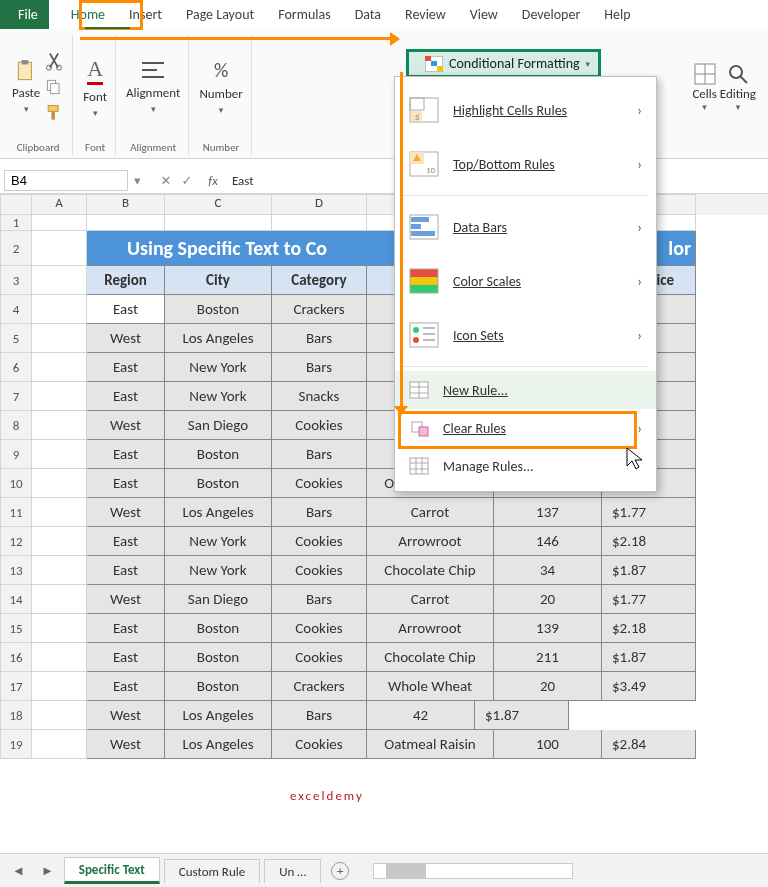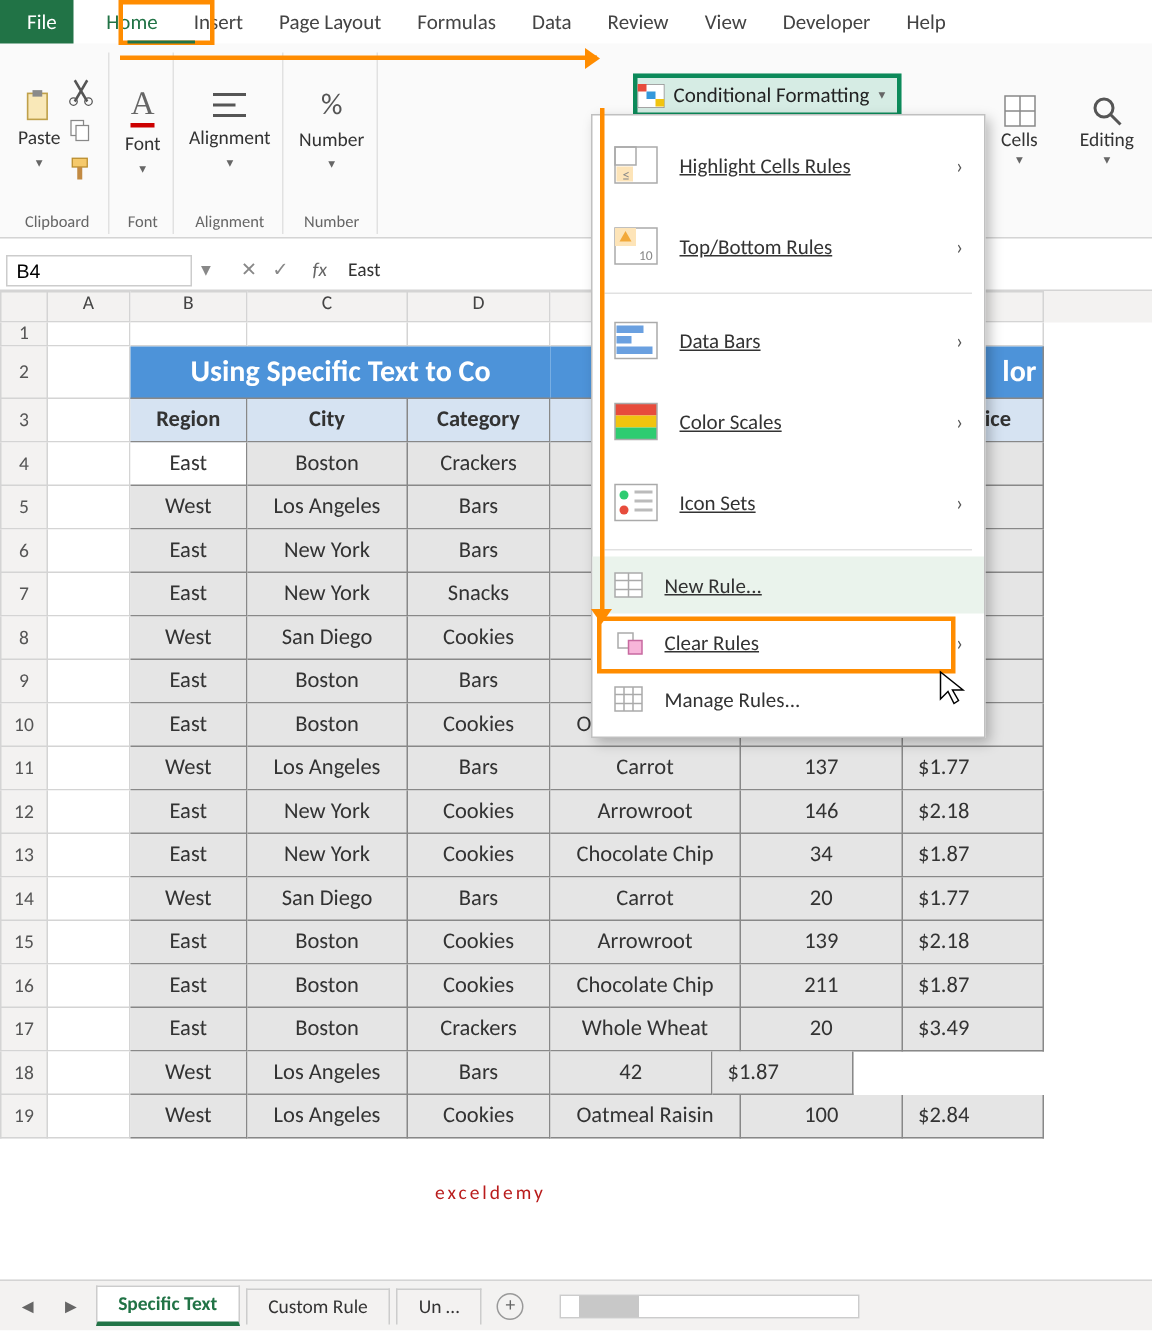--- a/index.html
+++ b/index.html
@@ -13,21 +13,21 @@
 .ribbon {display:flex; border-bottom:1px solid #d4d4d4; background:#fafafa; padding:6px 4px 2px 4px; gap:2px;}
 .group{ display:flex; flex-direction:column; align-items:center; padding:0 8px; border-right:1px solid #e1e1e1;}
 .group.noborder{border-right:none;}
 .group-body{ height:104px; display:flex; align-items:center; justify-content:center; gap:4px;color:#666;}
 .group-label{ font-size:11px; color:#666; padding:2px 0 2px;}
 .paste-col{display:flex;flex-direction:column;align-items:center;}
 .big-btn{font-size:13px;color:#333;text-align:center;}
 .dd{font-size:9px;color:#666;}
 .font-col{display:flex;flex-direction:column;align-items:center;gap:4px;}
 .underA{border-bottom:3px solid #c00;}
-.cf-btn{ position:absolute; left:422px; top:49px; border:3px solid #0c8a5a; background:#d6ece4; padding:3px 8px 3px 0; display:flex; align-items:center; gap:6px; font-size:14px; color:#222;}
+.cf-btn{ position:absolute; left:406px; top:49px; border:3px solid #0c8a5a; background:#d6ece4; padding:3px 8px 3px 16px; display:flex; align-items:center; gap:6px; font-size:14px; color:#222;}
 .cf-btn .cf-icon{width:18px;height:16px;}
 .namebox-row{ display:flex; align-items:center; border-bottom:1px solid #d4d4d4; height:27px;background:#fff;padding-left:4px; margin-top:8px;}
 .namebox{ width:124px; border:1px solid #ccc; padding:2px 6px; font-size:13px;}
 .fx-arrow{color:#888;padding:0 12px 0 6px;}
 .fx-btns{display:flex;gap:10px;color:#888;padding:0 8px;}
 .fx{font-style:italic;color:#666;padding:0 8px;}
 .formula-val{font-size:13px;color:#333;padding-left:6px;}
 .grid-wrap{position:relative;}
 .colheads{display:flex;background:#f3f2f1;}
 .rowhead-corner{width:32px;height:21px;border:1px solid #d4d4d4;background:#f3f2f1;}
@@ -55,21 +55,21 @@
 .tabs-bottom{position:absolute;bottom:0;left:0;right:0;height:34px;display:flex;align-items:center;background:#f3f2f1;border-top:1px solid #d4d4d4;padding-left:6px;gap:4px;}
 .nav-arr{color:#666;padding:0 6px;font-size:13px;}
 .sheet-tab{padding:4px 14px;font-size:13px;border:1px solid #ccc;border-bottom:none;background:#f3f2f1;}
 .sheet-tab.active{background:#fff;color:#217346;font-weight:600;border-bottom:3px solid #217346;}
 .add-sheet{width:18px;height:18px;border:1px solid #999;border-radius:50%;text-align:center;line-height:16px;color:#666;margin-left:6px;}
 .hscroll{margin-left:20px;width:200px;height:16px;border:1px solid #ccc;background:#fff;position:relative;}
 .hscroll-thumb{position:absolute;left:12px;top:0;width:40px;height:14px;background:#c8c8c8;}
 .cursor-icon{position:absolute;left:625px;top:446px;z-index:30;pointer-events:none;}
 .icon-sq{width:28px;height:26px;}
 .watermark{position:absolute;left:290px;top:788px;color:#b91c1c;font-size:13px;letter-spacing:2px;pointer-events:none;}
-.cells-ed{display:flex;gap:28px;}
+.cells-ed{display:flex;gap:3px;}
 .cells-btn,.editing-btn{display:flex;flex-direction:column;align-items:center;font-size:13px;color:#333;}
 </style>
 </head>
 <body>
 
 <div class="menubar">
   <div class="file-tab">File</div>
   <div class="tab active-tab">Home</div>
   <div class="tab">Insert</div>
   <div class="tab">Page Layout</div>

